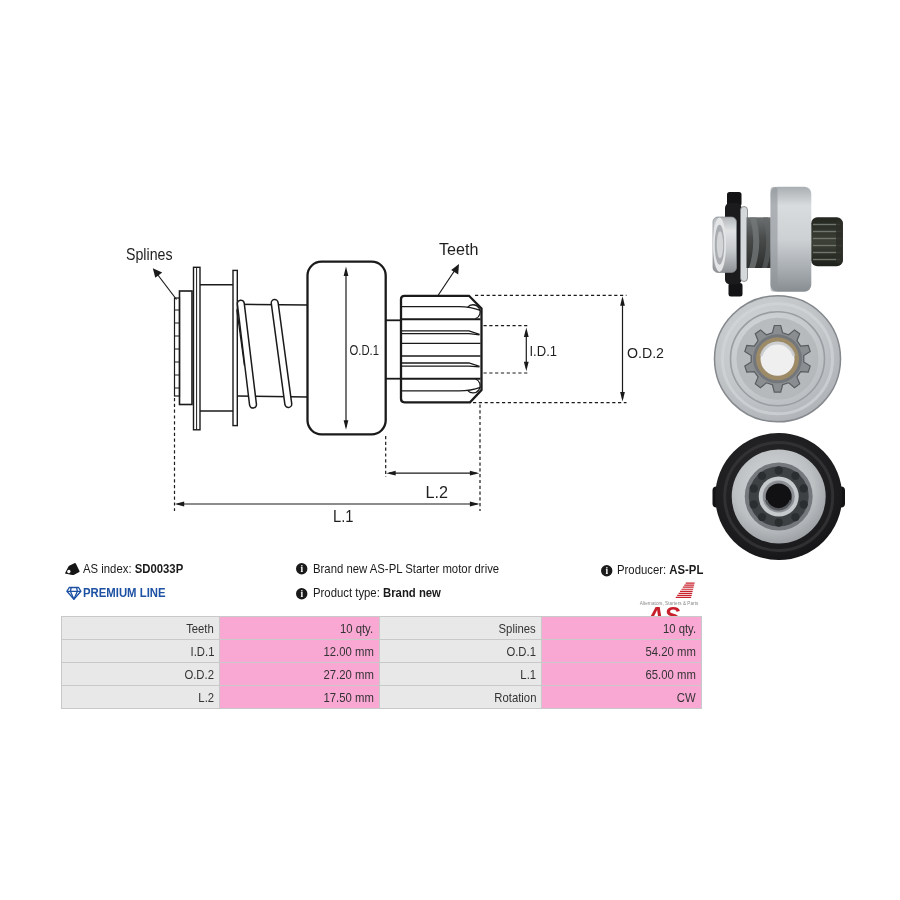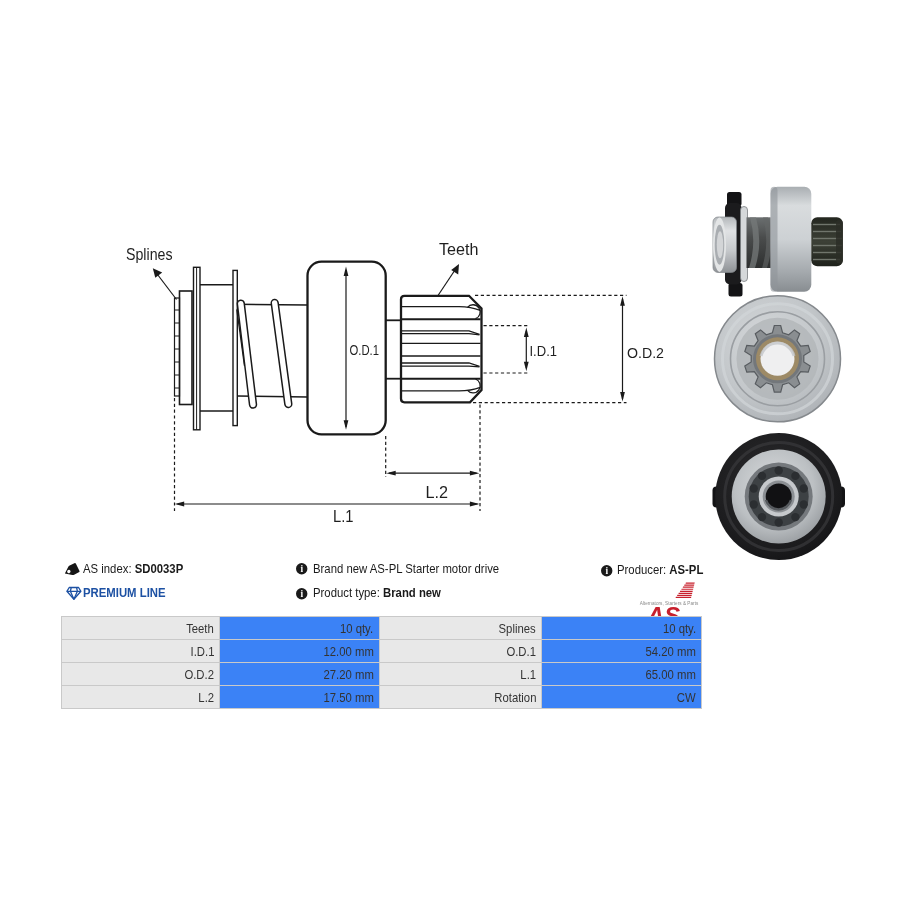--- a/index.html
+++ b/index.html
@@ -2,21 +2,21 @@
 <html><head>
 <meta charset="utf-8">
 <style>
 html,body{margin:0;padding:0;background:#fff;}
 body{width:900px;height:900px;position:relative;font-family:"Liberation Sans",sans-serif;overflow:hidden;}
 .abs{position:absolute;}
 .info{font-size:13.5px;color:#1a1a1a;white-space:nowrap;transform:scaleX(0.84);transform-origin:0 50%;line-height:13.5px;}
 #tbl{position:absolute;left:61px;top:616px;border-collapse:collapse;table-layout:fixed;}
 #tbl td{border:1px solid #c9c9c9;height:22px;padding:0 5px 0 0;text-align:right;font-size:13px;color:#333;vertical-align:middle;}
 #tbl td.l{background:#e8e8e8;}
-#tbl td.v{background:#3b82f6;}
+#tbl td.v{background:#f9a8d4;}
 #tbl span{display:inline-block;transform:scaleX(0.87);transform-origin:100% 50%;white-space:nowrap;}
 </style>
 </head>
 <body>
 <svg class="abs" style="left:0;top:0" width="900" height="900" viewBox="0 0 900 900">
 <defs>
 <linearGradient id="cylg" x1="0" y1="0" x2="0" y2="1">
  <stop offset="0" stop-color="#a9aeb2"></stop>
         <stop offset="0.18" stop-color="#d9dcde"></stop>
  <stop offset="0.5" stop-color="#cdd1d4"></stop>

